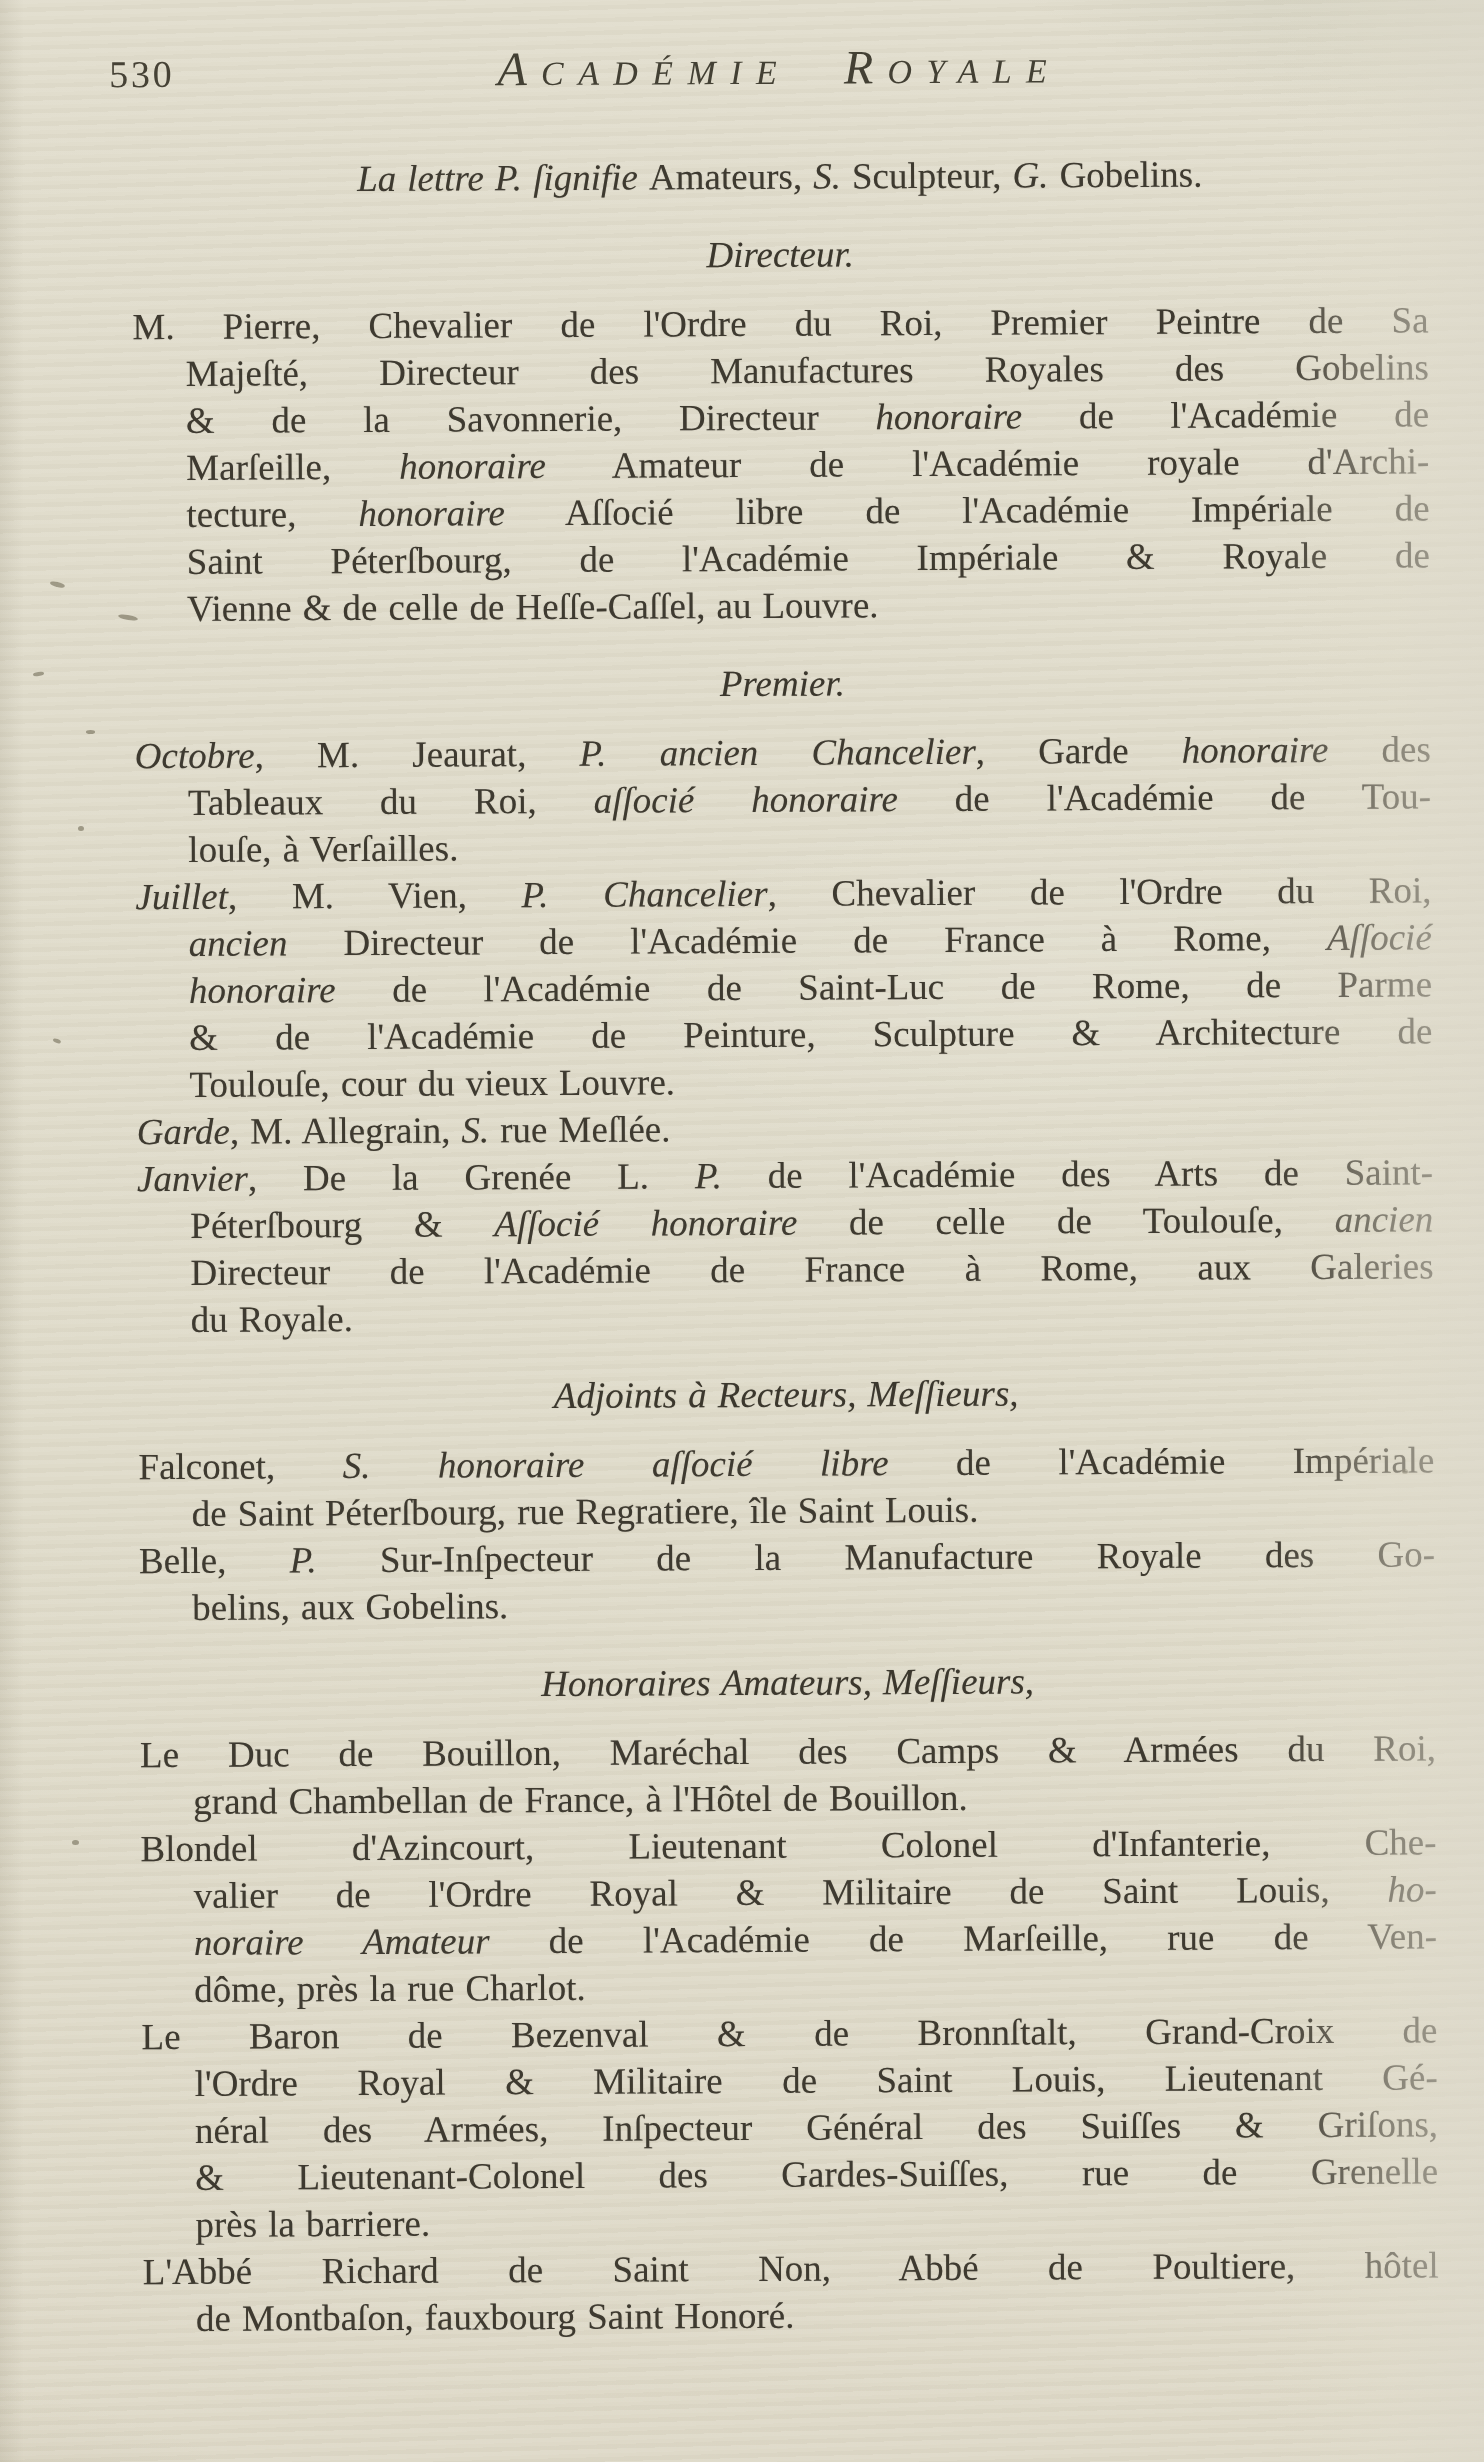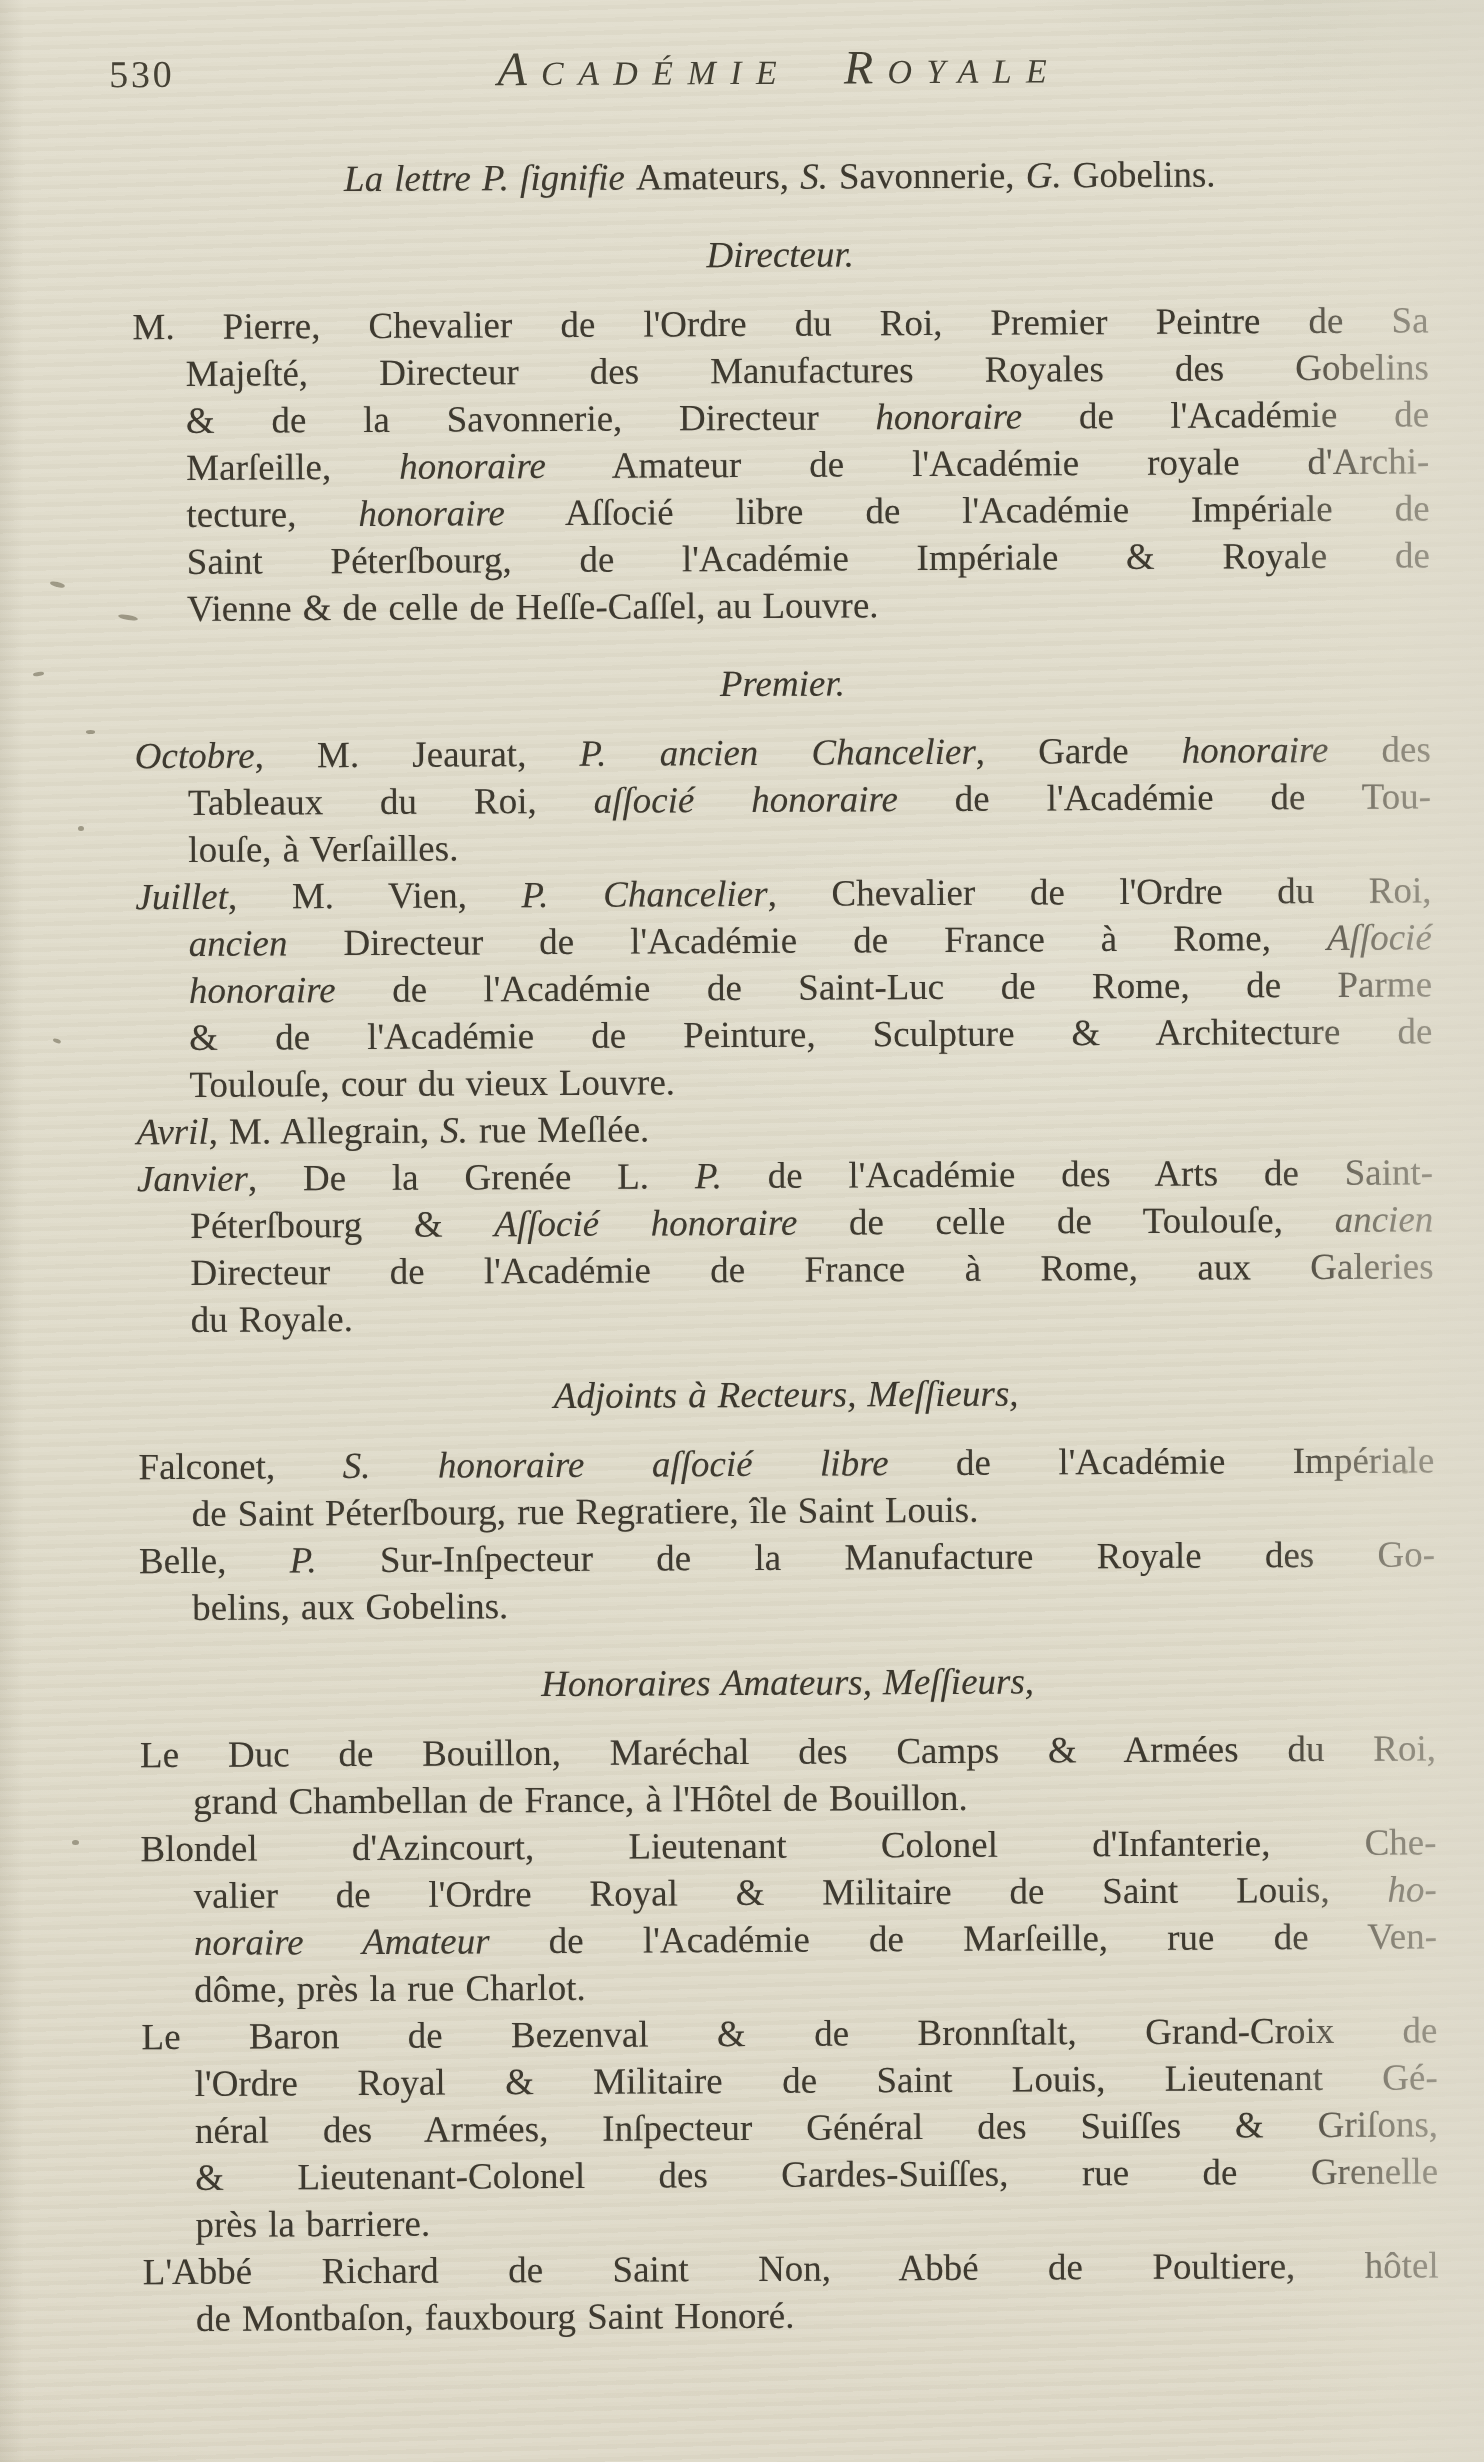--- a/index.html
+++ b/index.html
@@ -62,39 +62,39 @@
 
 <div class="page">
   <div class="texture"></div>
 
   <div class="content">
     <header class="pagehead">
       <span class="pagenum">530</span>
       <span class="runtitle">Académie Royale</span>
     </header>
     <main class="body">
-        <div class="line intro"><span class="it">La lettre P. ſignifie </span><span>Amateurs, </span><span class="it">S.</span><span> Savonnerie, </span><span class="it">G.</span><span> Gobelins.</span></div>
+        <div class="line intro"><span class="it">La lettre P. ſignifie </span><span>Amateurs, </span><span class="it">S.</span><span> Sculpteur, </span><span class="it">G.</span><span> Gobelins.</span></div>
         <div class="heading"><span class="it">Directeur.</span></div>
         <div class="line full"><span>M. Pierre, Chevalier de l'Ordre du Roi, Premier Peintre de Sa</span></div>
         <div class="line ind full"><span>Majeſté, Directeur des Manufactures Royales des Gobelins</span></div>
         <div class="line ind full"><span>&amp; de la Savonnerie, Directeur </span><span class="it">honoraire</span><span> de l'Académie de</span></div>
         <div class="line ind full"><span>Marſeille, </span><span class="it">honoraire</span><span> Amateur de l'Académie royale d'Archi-</span></div>
         <div class="line ind full"><span>tecture, </span><span class="it">honoraire</span><span> Aſſocié libre de l'Académie Impériale de</span></div>
         <div class="line ind full"><span>Saint Péterſbourg, de l'Académie Impériale &amp; Royale de</span></div>
         <div class="line ind"><span>Vienne &amp; de celle de Heſſe-Caſſel, au Louvre.</span></div>
         <div class="heading"><span class="it">Premier.</span></div>
         <div class="line full"><span class="it">Octobre</span><span>, M. Jeaurat, </span><span class="it">P. ancien Chancelier</span><span>, Garde </span><span class="it">honoraire</span><span> des</span></div>
         <div class="line ind full"><span>Tableaux du Roi, </span><span class="it">aſſocié honoraire</span><span> de l'Académie de Tou-</span></div>
         <div class="line ind"><span>louſe, à Verſailles.</span></div>
         <div class="line full"><span class="it">Juillet</span><span>, M. Vien, </span><span class="it">P. Chancelier</span><span>, Chevalier de l'Ordre du Roi,</span></div>
         <div class="line ind full"><span class="it">ancien</span><span> Directeur de l'Académie de France à Rome, </span><span class="it">Aſſocié</span></div>
         <div class="line ind full"><span class="it">honoraire</span><span> de l'Académie de Saint-Luc de Rome, de Parme</span></div>
         <div class="line ind full"><span>&amp; de l'Académie de Peinture, Sculpture &amp; Architecture de</span></div>
         <div class="line ind"><span>Toulouſe, cour du vieux Louvre.</span></div>
-        <div class="line"><span class="it">Avril</span><span>, M. Allegrain, </span><span class="it">S.</span><span> rue Meſlée.</span></div>
+        <div class="line"><span class="it">Garde</span><span>, M. Allegrain, </span><span class="it">S.</span><span> rue Meſlée.</span></div>
         <div class="line full"><span class="it">Janvier</span><span>, De la Grenée L. </span><span class="it">P.</span><span> de l'Académie des Arts de Saint-</span></div>
         <div class="line ind full"><span>Péterſbourg &amp; </span><span class="it">Aſſocié honoraire</span><span> de celle de Toulouſe, </span><span class="it">ancien</span></div>
         <div class="line ind full"><span>Directeur de l'Académie de France à Rome, aux Galeries</span></div>
         <div class="line ind"><span>du Royale.</span></div>
         <div class="heading"><span class="it">Adjoints à Recteurs, Meſſieurs,</span></div>
         <div class="line full"><span>Falconet, </span><span class="it">S. honoraire aſſocié libre</span><span> de l'Académie Impériale</span></div>
         <div class="line ind"><span>de Saint Péterſbourg, rue Regratiere, île Saint Louis.</span></div>
         <div class="line full"><span>Belle, </span><span class="it">P.</span><span> Sur-Inſpecteur de la Manufacture Royale des Go-</span></div>
         <div class="line ind"><span>belins, aux Gobelins.</span></div>
         <div class="heading"><span class="it">Honoraires Amateurs, Meſſieurs,</span></div>

